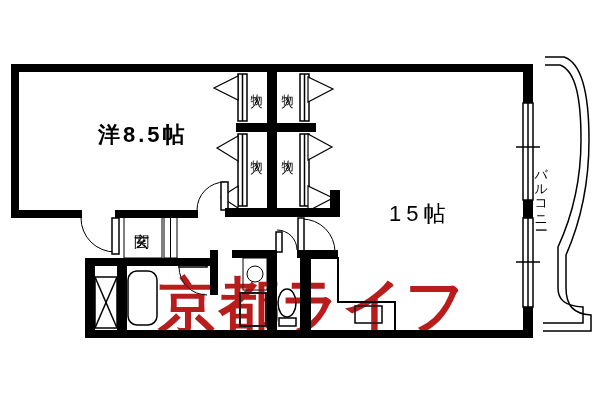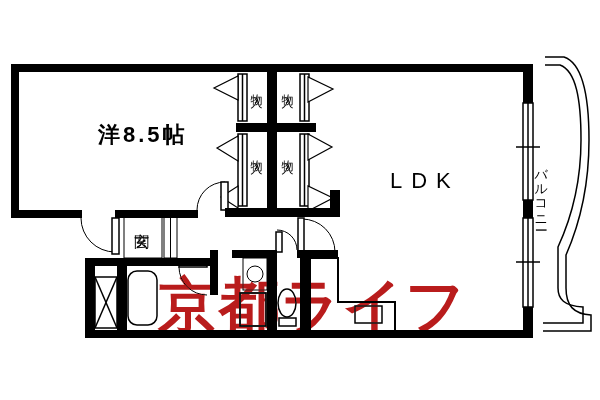--- a/index.html
+++ b/index.html
@@ -148,20 +148,20 @@
       <rect x="85" y="330" width="448" height="8"></rect>
       <rect x="523" y="64" width="10" height="39"></rect>
       <rect x="523" y="200" width="10" height="18"></rect>
       <rect x="523" y="307" width="10" height="31"></rect>
     </g>
   </svg>
 
   <div id="watermark">京都ライフ</div>
 
   <div class="lbl" id="lbl-western">洋8.5帖</div>
-  <div class="lbl" id="lbl-ldk">LDK</div>
+  <div class="lbl" id="lbl-ldk-size">15帖</div>
   <div class="lbl v" id="lbl-genkan">玄関</div>
   <div class="lbl v" id="lbl-balcony">バルコニー</div>
   <div class="lbl v closet-lbl" id="closet-0">物入</div>
   <div class="lbl v closet-lbl" id="closet-1">物入</div>
   <div class="lbl v closet-lbl" id="closet-2">物入</div>
   <div class="lbl v closet-lbl" id="closet-3">物入</div>
 </div>
 
 </body></html>

